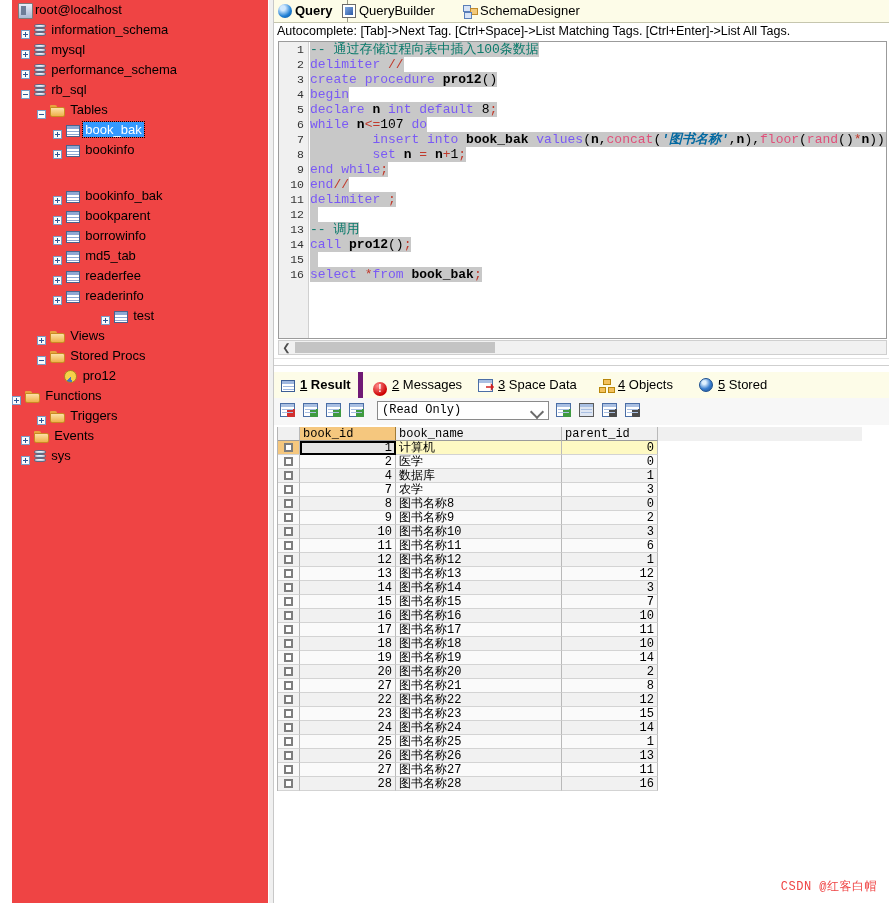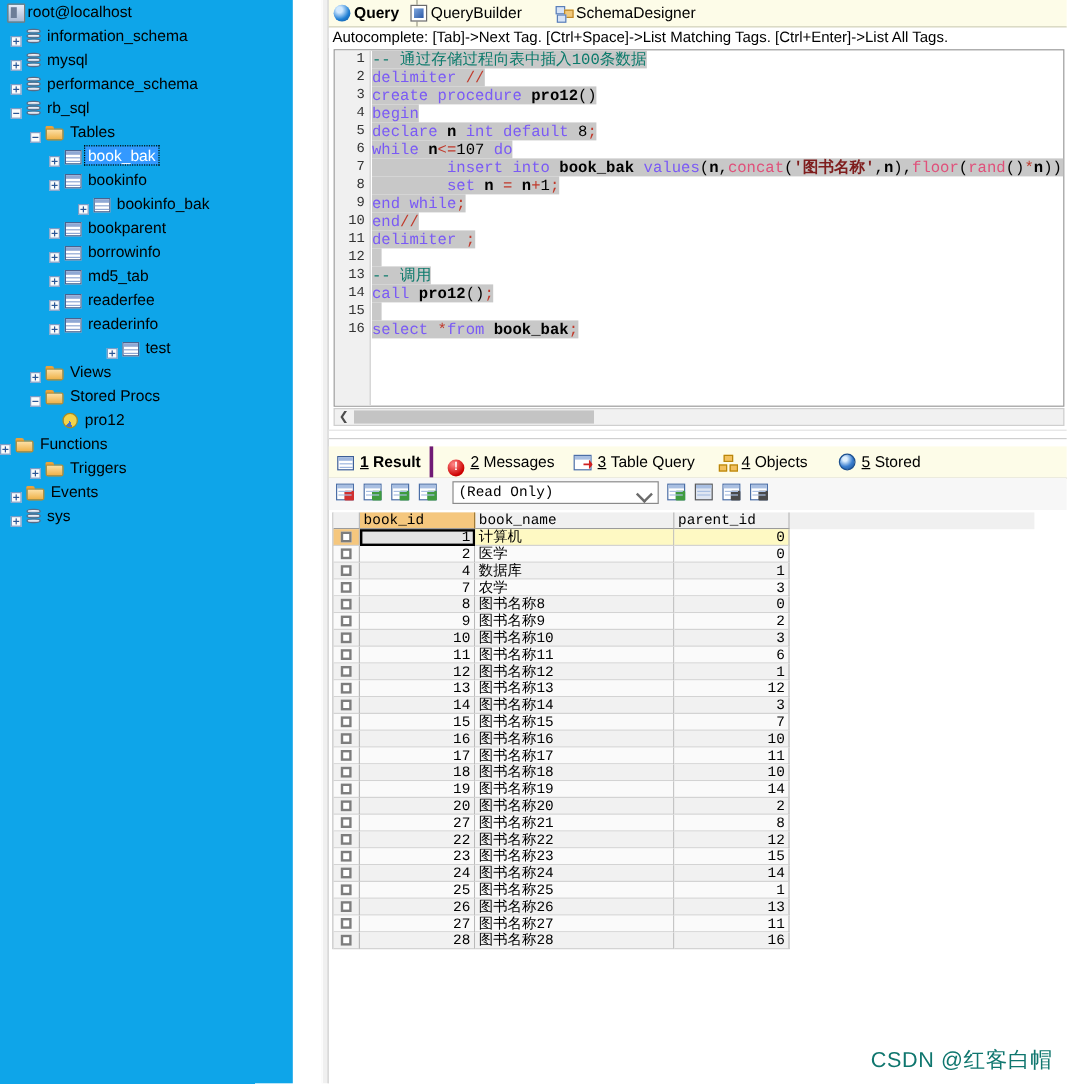--- a/index.html
+++ b/index.html
@@ -7,22 +7,22 @@
     width:889px;height:903px;overflow:hidden;
     background:#ffffff;
     font-family:"Liberation Sans","DejaVu Sans",sans-serif;
     font-size:12px;color:#000;
     -webkit-font-smoothing:none;
   }
   .app{position:relative;width:889px;height:903px;}
 
   
   .tree-pane{
-    position:absolute;left:0;top:0;width:244px;height:903px;
-    background:#0ea5e9;overflow:hidden;
+    position:absolute;left:12px;top:0;width:268px;height:903px;
+    background:#ef4444;overflow:hidden;
   }
   .tree-divider{
     position:absolute;left:268px;top:0;width:4px;height:903px;
     background:#f0f0f0;border-left:1px solid #ffffff;border-right:1px solid #c8c8c8;
   }
   .tnode{position:relative;height:20px;line-height:20px;white-space:nowrap;font-size:13px;}
   .expander{
     width:9px;height:9px;border:1px solid #7a9cc6;background:#fbfbfb;
     box-sizing:border-box;position:relative;top:5px;display:inline-block;
   }
@@ -107,21 +107,21 @@
   .code{
     position:absolute;left:31px;top:0;right:0;height:100%;
     font-family:"Liberation Mono","DejaVu Sans Mono",monospace;font-size:13px;
     white-space:pre;
   }
   .code .ln{height:15px;line-height:15px;white-space:pre;}
   .code .ln > span.hl{background:#c8c8c8;}
   .k{color:#7a5af5;}
   .cm{color:#0b7a6b;}
   .fn{color:#e0507a;}
-  .st{color:#7f1d1d;font-weight:bold;}
+  .st{color:#0369a1;font-weight:bold;font-style:italic;}
   .id{color:#000;font-weight:bold;}
   .num{color:#000;}
   .op{color:#c0392b;}
 
   .hscroll{
     position:absolute;left:4px;top:340px;width:609px;height:15px;
     background:#f1f1f1;border:1px solid #cfcfcf;box-sizing:border-box;
   }
   .hs-arrow{
     position:absolute;left:0;top:0;width:15px;height:13px;line-height:13px;text-align:center;
@@ -136,21 +136,21 @@
     border-top:1px solid #e3e3e3;border-bottom:1px solid #cfcfcf;}
 
   
   .rtabs{
     position:absolute;left:0;top:372px;width:615px;height:26px;
     background:#fdfce8;border-bottom:1px solid #bdbda6;
   }
   .rtab{
     position:absolute;top:0;height:26px;line-height:26px;white-space:nowrap;font-size:13px;padding:0 7px;
   }
-  .rtab.active{font-weight:bold;border-right:3px solid #701a75;}
+  .rtab.active{font-weight:bold;border-right:5px solid #701a75;}
   .rtab u{text-decoration:underline;}
   .rtab .ric{display:inline-block;vertical-align:-3px;margin-right:5px;position:relative;}
   .ric-grid{width:14px;height:12px;border:1px solid #3d5e96;background:#fff;box-sizing:border-box;}
   .ric-grid:before{content:"";position:absolute;left:0;top:0;width:100%;height:3px;background:#9fb7df;}
   .ric-grid:after{content:"";position:absolute;left:1px;top:5px;width:11px;height:1px;background:#9fb7df;
     box-shadow:0 3px 0 #9fb7df;}
   .ric-msg{width:14px;height:14px;border-radius:50%;background:radial-gradient(circle at 35% 28%,#ff8a8a,#cc0000 70%);
     color:#fff;font-weight:bold;font-size:10px;line-height:14px;text-align:center;}
   .ric-td{width:15px;height:13px;border:1px solid #4b6ea6;background:#fff;box-sizing:border-box;}
   .ric-td:before{content:"";position:absolute;left:0;top:0;width:100%;height:3px;background:#a9bfe2;}
@@ -201,40 +201,40 @@
   .ghead .c-id{background:#f5c77e;border-right:1px solid #a07b37;}
   .chkbox{width:9px;height:9px;border:2px solid #7d7d7d;background:#fff;box-sizing:border-box;}
   .grow.alt .gcell{background:#f1f1f1;}
   .grow.odd .gcell{background:#fafafa;}
   .grow.selrow .gcell{background:#fef9c3;}
   .grow.selrow .c-chk{background:#f5c77e;}
   .gcell.focus{outline:2px solid #000;outline-offset:-2px;background:#e4e4e4 !important;}
   .grid-hdr-corner{background:#f0f0f0;}
 
   .watermark{
-    position:absolute;right:12px;bottom:8px;color:#0f766e;font-size:18px;
-    font-family:Liberation Sans, sans-serif;letter-spacing:.5px;
+    position:absolute;right:12px;bottom:8px;color:#ef4444;font-size:12px;
+    font-family:Liberation Mono, monospace;letter-spacing:.5px;
   }
 </style>
 </head>
 <body>
 
 <div class="app">
 
   <div class="tree-pane">
     <div id="tree-body">
         <div class="tnode" style="padding-left:6px;"><span class="ico ico-srv"></span><span class="tlabel">root@localhost</span></div>
         <div class="tnode" style="padding-left:9px;"><span class="expander plus"></span>&nbsp;<span class="ico ico-db"><i class="a"></i><i class="b"></i><i class="c"></i></span>&nbsp;<span class="tlabel">information_schema</span></div>
         <div class="tnode" style="padding-left:9px;"><span class="expander plus"></span>&nbsp;<span class="ico ico-db"><i class="a"></i><i class="b"></i><i class="c"></i></span>&nbsp;<span class="tlabel">mysql</span></div>
         <div class="tnode" style="padding-left:9px;"><span class="expander plus"></span>&nbsp;<span class="ico ico-db"><i class="a"></i><i class="b"></i><i class="c"></i></span>&nbsp;<span class="tlabel">performance_schema</span></div>
         <div class="tnode" style="padding-left:9px;"><span class="expander"></span>&nbsp;<span class="ico ico-db"><i class="a"></i><i class="b"></i><i class="c"></i></span>&nbsp;<span class="tlabel">rb_sql</span></div>
         <div class="tnode" style="padding-left:25px;"><span class="expander"></span>&nbsp;<span class="ico ico-fld"></span>&nbsp;<span class="tlabel">Tables</span></div>
         <div class="tnode" style="padding-left:41px;"><span class="expander plus"></span>&nbsp;<span class="ico ico-tbl"></span>&nbsp;<span class="tlabel sel">book_bak</span></div>
         <div class="tnode" style="padding-left:41px;"><span class="expander plus"></span>&nbsp;<span class="ico ico-tbl"></span>&nbsp;<span class="tlabel">bookinfo</span></div>
-        <div class="tnode" style="padding-left:65px;"><span class="expander plus"></span>&nbsp;<span class="ico ico-tbl"></span>&nbsp;<span class="tlabel">bookinfo_bak</span></div>
+        <div class="tnode" style="padding-left:41px;margin-top:26px;"><span class="expander plus"></span>&nbsp;<span class="ico ico-tbl"></span>&nbsp;<span class="tlabel">bookinfo_bak</span></div>
         <div class="tnode" style="padding-left:41px;"><span class="expander plus"></span>&nbsp;<span class="ico ico-tbl"></span>&nbsp;<span class="tlabel">bookparent</span></div>
         <div class="tnode" style="padding-left:41px;"><span class="expander plus"></span>&nbsp;<span class="ico ico-tbl"></span>&nbsp;<span class="tlabel">borrowinfo</span></div>
         <div class="tnode" style="padding-left:41px;"><span class="expander plus"></span>&nbsp;<span class="ico ico-tbl"></span>&nbsp;<span class="tlabel">md5_tab</span></div>
         <div class="tnode" style="padding-left:41px;"><span class="expander plus"></span>&nbsp;<span class="ico ico-tbl"></span>&nbsp;<span class="tlabel">readerfee</span></div>
         <div class="tnode" style="padding-left:41px;"><span class="expander plus"></span>&nbsp;<span class="ico ico-tbl"></span>&nbsp;<span class="tlabel">readerinfo</span></div>
         <div class="tnode" style="padding-left:41px;margin-left:48px;"><span class="expander plus"></span>&nbsp;<span class="ico ico-tbl"></span>&nbsp;<span class="tlabel">test</span></div>
         <div class="tnode" style="padding-left:25px;"><span class="expander plus"></span>&nbsp;<span class="ico ico-fld"></span>&nbsp;<span class="tlabel">Views</span></div>
         <div class="tnode" style="padding-left:25px;"><span class="expander"></span>&nbsp;<span class="ico ico-fld"></span>&nbsp;<span class="tlabel">Stored Procs</span></div>
         <div class="tnode" style="padding-left:41px;"><span style="display:inline-block;width:11px;"></span><span class="ico ico-proc"></span>&nbsp;<span class="tlabel">pro12</span></div>
         <div class="tnode" style=""><span class="expander plus"></span>&nbsp;<span class="ico ico-fld"></span>&nbsp;<span class="tlabel">Functions</span></div>
@@ -291,21 +291,21 @@
     <div class="splitter"></div>
 
     <div class="rtabs">
       <div class="rtab active" style="left:0;">
         <span class="ric ric-grid"></span><u>1</u>&nbsp;<span>Result</span>
       </div>
       <div class="rtab" style="left:92px;">
         <span class="ric ric-msg">!</span><u>2</u>&nbsp;<span>Messages</span>
       </div>
       <div class="rtab" style="left:197px;">
-        <span class="ric ric-td"></span><u>3</u>&nbsp;<span>Table Query</span>
+        <span class="ric ric-td"></span><u>3</u>&nbsp;<span>Space Data</span>
       </div>
       <div class="rtab" style="left:318px;">
         <span class="ric ric-obj"><i class="o1"></i><i class="o2"></i><i class="o3"></i></span><u>4</u>&nbsp;<span>Objects</span>
       </div>
       <div class="rtab" style="left:418px;">
         <span class="ric ric-hist"></span><u>5</u>&nbsp;<span>Stored</span>
       </div>
     </div>
 
     <div class="rtoolbar">

